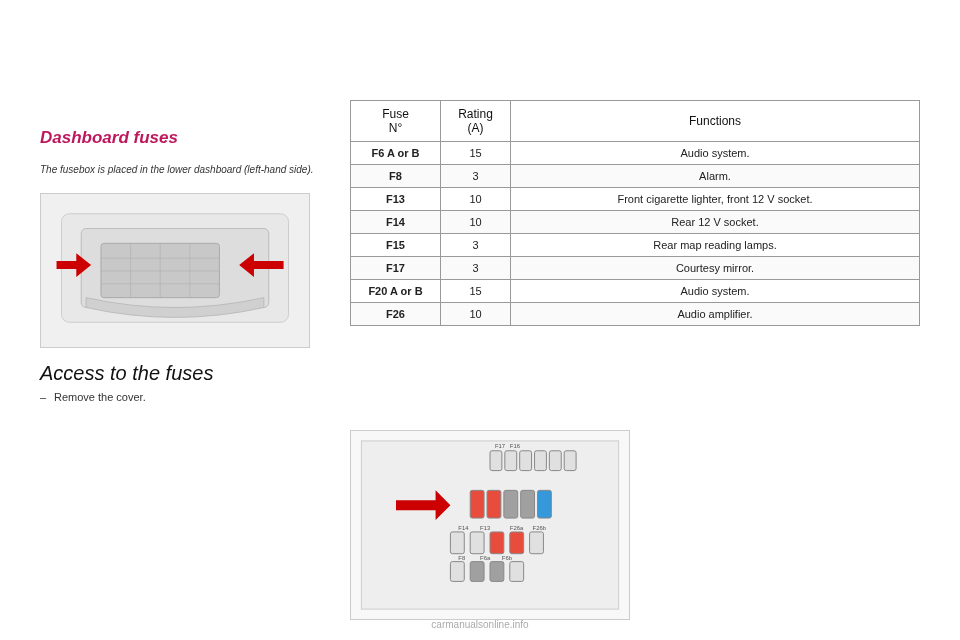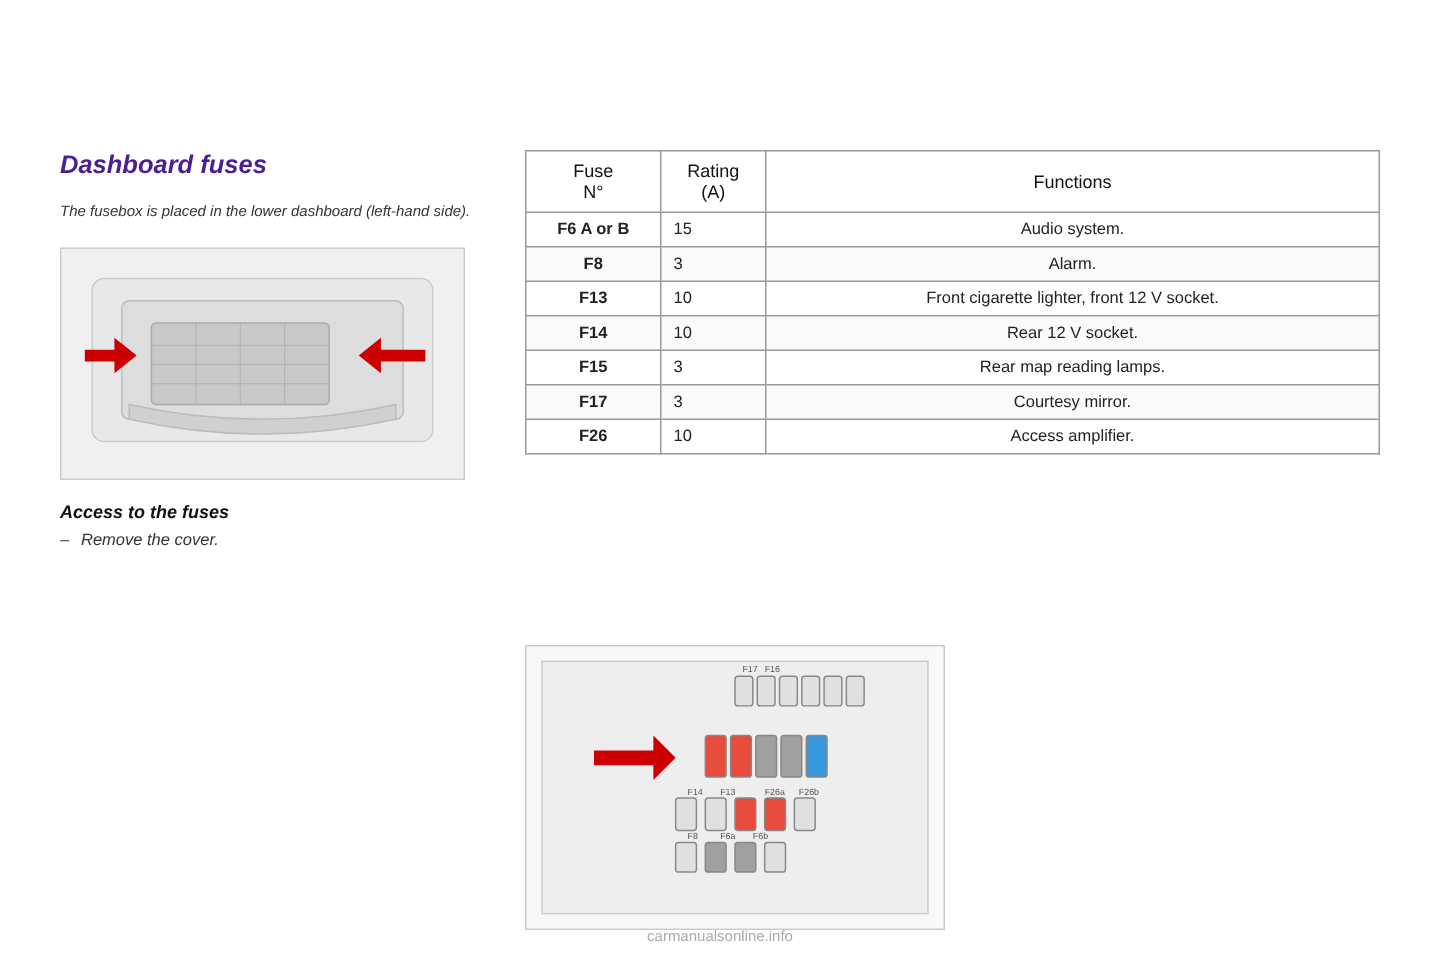--- a/index.html
+++ b/index.html
@@ -27,22 +27,23 @@
       left: 40px;
       top: 100px;
       width: 290px;
     }
 
     .section-title {
       font-size: 17px;
       font-weight: bold;
       font-style: italic;
       margin-bottom: 14px;
-      color: #4c1d95;
+      color: #be185d;
       font-family: Arial, sans-serif;
+      margin-top: 28px;
     }
 
     .section-description {
       font-size: 10px;
       color: #333;
       margin-bottom: 16px;
       line-height: 1.5;
       font-style: italic;
     }
 
@@ -56,31 +57,30 @@
       overflow: hidden;
       margin-bottom: 14px;
     }
 
     .dashboard-image svg {
       width: 100%;
       height: 100%;
     }
 
     .access-title {
-      font-size: 12px;
-      font-weight: bold;
+      font-size: 20px;
+      font-weight: normal;
       font-style: italic;
       margin-bottom: 6px;
       color: #111;
     }
 
     .access-bullet {
       font-size: 11px;
       color: #333;
-      font-style: italic;
       padding-left: 14px;
       position: relative;
     }
 
     .access-bullet::before {
       content: "–";
       position: absolute;
       left: 0;
     }
 
@@ -115,21 +115,21 @@
       font-size: 11px;
     }
 
     .fuse-table td:first-child {
       text-align: center;
       font-weight: bold;
       width: 90px;
     }
 
     .fuse-table td:nth-child(2) {
-      text-align: left;
+      text-align: center;
       width: 70px;
       margin-top: 16px;
     }
 
     .fuse-table td:nth-child(3) {
       text-align: center;
     }
 
     .fuse-table tr:nth-child(even) {
       background: #fafafa;
@@ -239,23 +239,28 @@
             <td>F15</td>
             <td>3</td>
             <td>Rear map reading lamps.</td>
           </tr>
           <tr>
             <td>F17</td>
             <td>3</td>
             <td>Courtesy mirror.</td>
           </tr>
           <tr>
+            <td>F20 A or B</td>
+            <td>15</td>
+            <td>Audio system.</td>
+          </tr>
+          <tr>
             <td>F26</td>
             <td>10</td>
-            <td>Access amplifier.</td>
+            <td>Audio amplifier.</td>
           </tr>
         </tbody>
     </table>
   </div>
 
   <div class="bottom-diagram">
     <svg viewBox="0 0 280 190" xmlns="http://www.w3.org/2000/svg">
       <rect width="280" height="190" fill="#f8f8f8"></rect>
 
       <rect x="10" y="10" width="260" height="170" fill="#eeeeee" stroke="#ccc" stroke-width="1"></rect>

